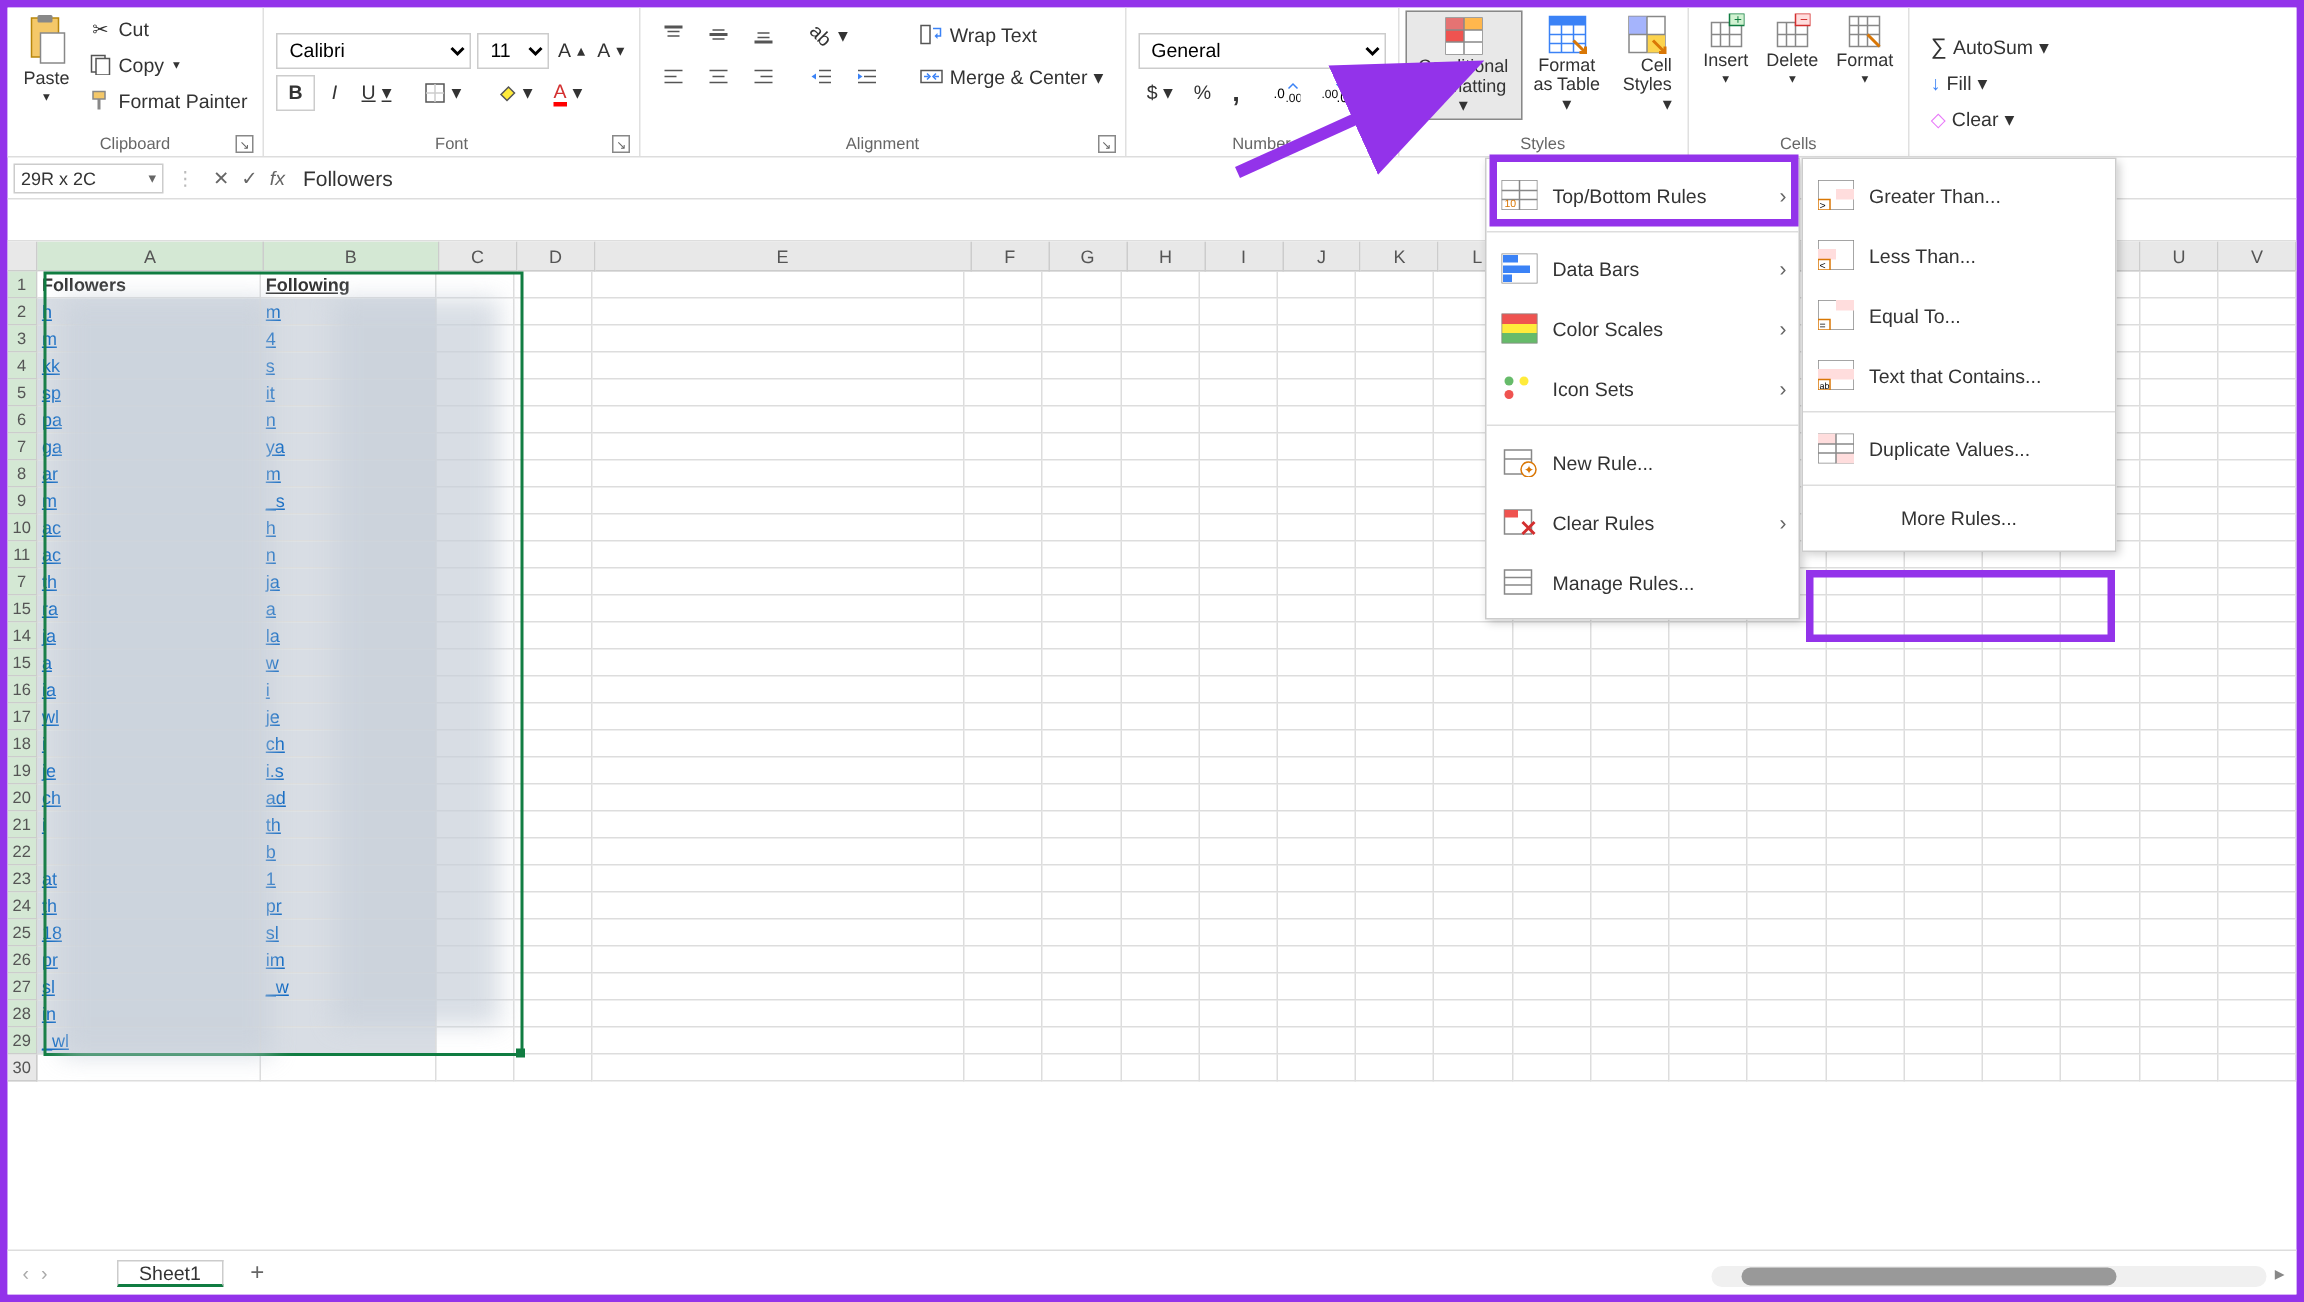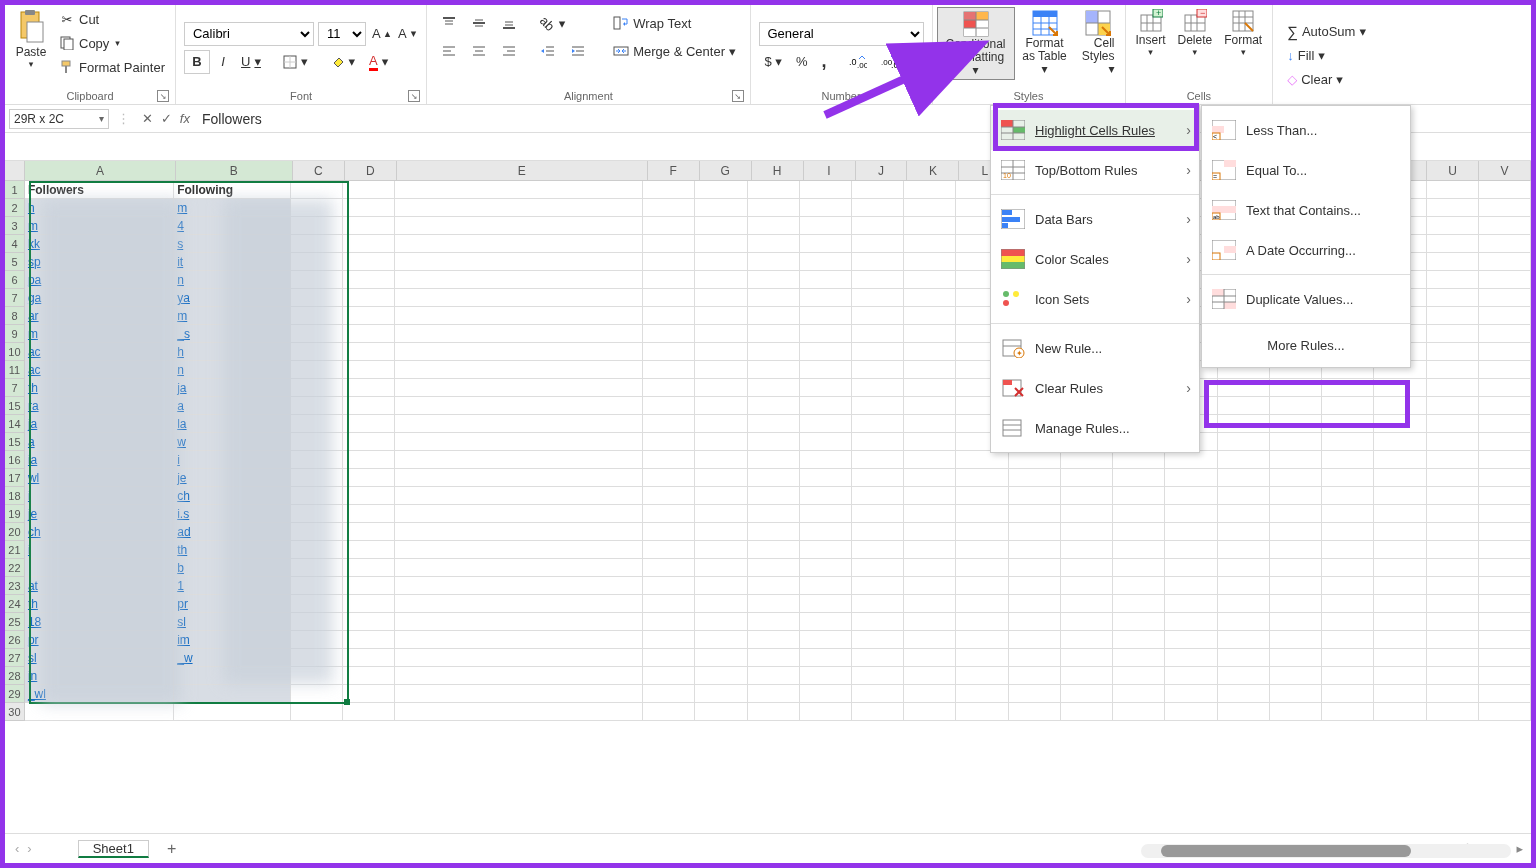--- a/index.html
+++ b/index.html
@@ -376,21 +376,21 @@
       <div class="col-h" style="width: 62px;">R</div>
       <div class="col-h" style="width: 62px;">S</div>
       <div class="col-h" style="width: 62px;">T</div>
       <div class="col-h" style="width: 62px;">U</div>
       <div class="col-h" style="width: 62px;">V</div>
     </div>
   <div id="grid-rows">
       <div class="row">
         <div class="row-h sel">1</div>
         <div class="cell sel header-cell" style="width: 180px;">Followers</div>
-        <div class="cell sel header-cell" style="width: 140px;">Following</div>
+        <div class="cell sel header-cell" style="width: 140px; text-decoration: underline;">Following</div>
         <div class="cell" style="width: 62px;"></div>
         <div class="cell" style="width: 62px;"></div>
         <div class="cell" style="width: 300px;"></div>
         <div class="cell" style="width: 62px;"></div>
         <div class="cell" style="width: 62px;"></div>
         <div class="cell" style="width: 62px;"></div>
         <div class="cell" style="width: 62px;"></div>
         <div class="cell" style="width: 62px;"></div>
         <div class="cell" style="width: 62px;"></div>
         <div class="cell" style="width: 62px;"></div>
@@ -1133,31 +1133,20 @@
     </div>
   <div class="selection-border" style="left:24px;top:20px;width:320px;height:523px">
     <div class="handle"></div>
   </div>
 
   <div class="blur-overlay" style="left:36px;top:38px;width:140px;height:505px"></div>
   <div class="blur-overlay" style="left:218px;top:38px;width:110px;height:485px"></div>
 </div>
 
 <div class="cf-menu">
-  <div class="menu-item has-sub" style="background:#e8f0e8">
-    <svg class="mi">
-        <rect x="0" y="0" width="24" height="20" fill="none" stroke="#888"></rect>
-        <rect x="0" y="0" width="12" height="7" fill="#ef5350"></rect>
-        <rect x="12" y="7" width="12" height="6" fill="#66bb6a"></rect>
-        <line x1="12" y1="0" x2="12" y2="20" stroke="#888"></line>
-        <line x1="0" y1="7" x2="24" y2="7" stroke="#888"></line>
-        <line x1="0" y1="13" x2="24" y2="13" stroke="#888"></line>
-      </svg>
-    <span style="text-decoration:underline;text-decoration-style:solid">Highlight Cells Rules</span>
-  </div>
   <div class="menu-item has-sub">
     <svg class="mi">
         <rect x="0" y="0" width="24" height="20" fill="none" stroke="#888"></rect>
         <line x1="12" y1="0" x2="12" y2="20" stroke="#888"></line>
         <line x1="0" y1="7" x2="24" y2="7" stroke="#888"></line>
         <line x1="0" y1="13" x2="24" y2="13" stroke="#888"></line>
         <text x="2" y="18" font-size="7" fill="#d97706">10</text>
       </svg>
     <span>Top/Bottom Rules</span>
   </div>
@@ -1213,20 +1202,29 @@
         <line x1="2" y1="12" x2="20" y2="12" stroke="#888"></line>
       </svg>
     <span>Manage Rules...</span>
   </div>
 </div>
 
 <div class="submenu">
   <div class="menu-item">
     <svg class="mi">
         <rect x="0" y="0" width="24" height="20" fill="none" stroke="#888"></rect>
+        <rect x="12" y="6" width="12" height="7" fill="#fdd"></rect>
+        <rect x="0" y="13" width="8" height="7" fill="#fff" stroke="#d97706"></rect>
+        <text x="1" y="19" font-size="7">&gt;</text>
+      </svg>
+    <span>Greater Than...</span>
+  </div>
+  <div class="menu-item">
+    <svg class="mi">
+        <rect x="0" y="0" width="24" height="20" fill="none" stroke="#888"></rect>
         <rect x="0" y="6" width="12" height="7" fill="#fdd"></rect>
         <rect x="0" y="13" width="8" height="7" fill="#fff" stroke="#d97706"></rect>
         <text x="1" y="19" font-size="7">&lt;</text>
       </svg>
     <span>Less Than...</span>
   </div>
   <div class="menu-item">
     <svg class="mi">
         <rect x="0" y="0" width="24" height="20" fill="none" stroke="#888"></rect>
         <rect x="12" y="0" width="12" height="7" fill="#fdd"></rect>
@@ -1236,28 +1234,20 @@
     <span>Equal To...</span>
   </div>
   <div class="menu-item">
     <svg class="mi">
         <rect x="0" y="0" width="24" height="20" fill="none" stroke="#888"></rect>
         <rect x="0" y="6" width="24" height="7" fill="#fdd"></rect>
         <rect x="0" y="13" width="8" height="7" fill="#fff" stroke="#d97706"></rect>
         <text x="1" y="19" font-size="6">ab</text>
       </svg>
     <span>Text that Contains...</span>
-  </div>
-  <div class="menu-item">
-    <svg class="mi">
-        <rect x="0" y="0" width="24" height="20" fill="none" stroke="#888"></rect>
-        <rect x="12" y="6" width="12" height="7" fill="#fdd"></rect>
-        <rect x="0" y="13" width="8" height="7" fill="#fff" stroke="#d97706"></rect>
-      </svg>
-    <span>A Date Occurring...</span>
   </div>
   <div class="menu-sep"></div>
   <div class="menu-item">
     <svg class="mi">
         <rect x="0" y="0" width="24" height="20" fill="none" stroke="#888"></rect>
         <rect x="0" y="0" width="12" height="7" fill="#fdd"></rect>
         <rect x="12" y="13" width="12" height="7" fill="#fdd"></rect>
         <line x1="12" y1="0" x2="12" y2="20" stroke="#888"></line>
         <line x1="0" y1="7" x2="24" y2="7" stroke="#888"></line>
         <line x1="0" y1="13" x2="24" y2="13" stroke="#888"></line>

